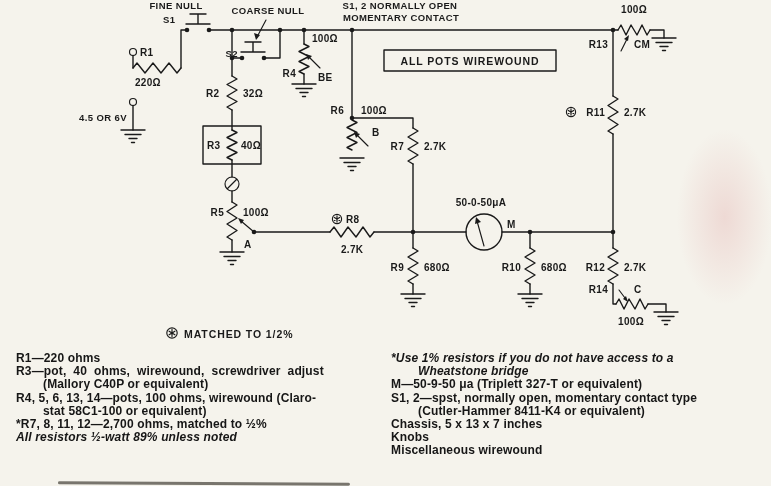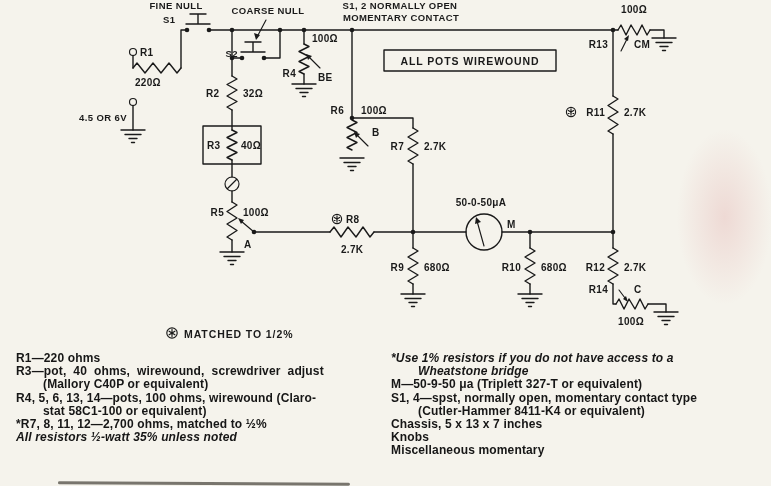--- a/index.html
+++ b/index.html
@@ -240,30 +240,30 @@
 </svg>
 
 <div class="parts">
   <div class="colL">
     <div class="pl">R1—220 ohms</div>
     <div class="pl ws">R3—pot, 40 ohms, wirewound, screwdriver adjust</div>
     <div class="pl ind">(Mallory C40P or equivalent)</div>
     <div class="pl">R4, 5, 6, 13, 14—pots, 100 ohms, wirewound (Claro-</div>
     <div class="pl ind">stat 58C1-100 or equivalent)</div>
     <div class="pl">*R7, 8, 11, 12—2,700 ohms, matched to ½%</div>
-    <div class="pl it">All resistors ½-watt 35% unless noted</div>
+    <div class="pl it">All resistors ½-watt 89% unless noted</div>
   </div>
   <div class="colR">
     <div class="pl it">*Use 1% resistors if you do not have access to a</div>
     <div class="pl it ind">Wheatstone bridge</div>
     <div class="pl">M—50-9-50 μa (Triplett 327-T or equivalent)</div>
-    <div class="pl">S1, 4—spst, normally open, momentary contact type</div>
+    <div class="pl">S1, 2—spst, normally open, momentary contact type</div>
     <div class="pl ind">(Cutler-Hammer 8411-K4 or equivalent)</div>
     <div class="pl">Chassis, 5 x 13 x 7 inches</div>
     <div class="pl">Knobs</div>
-    <div class="pl">Miscellaneous momentary</div>
+    <div class="pl">Miscellaneous wirewound</div>
   </div>
 </div>
 
 <div class="tint"></div>
 <div class="edge"></div>
 
 </div>
 
 </body></html>

